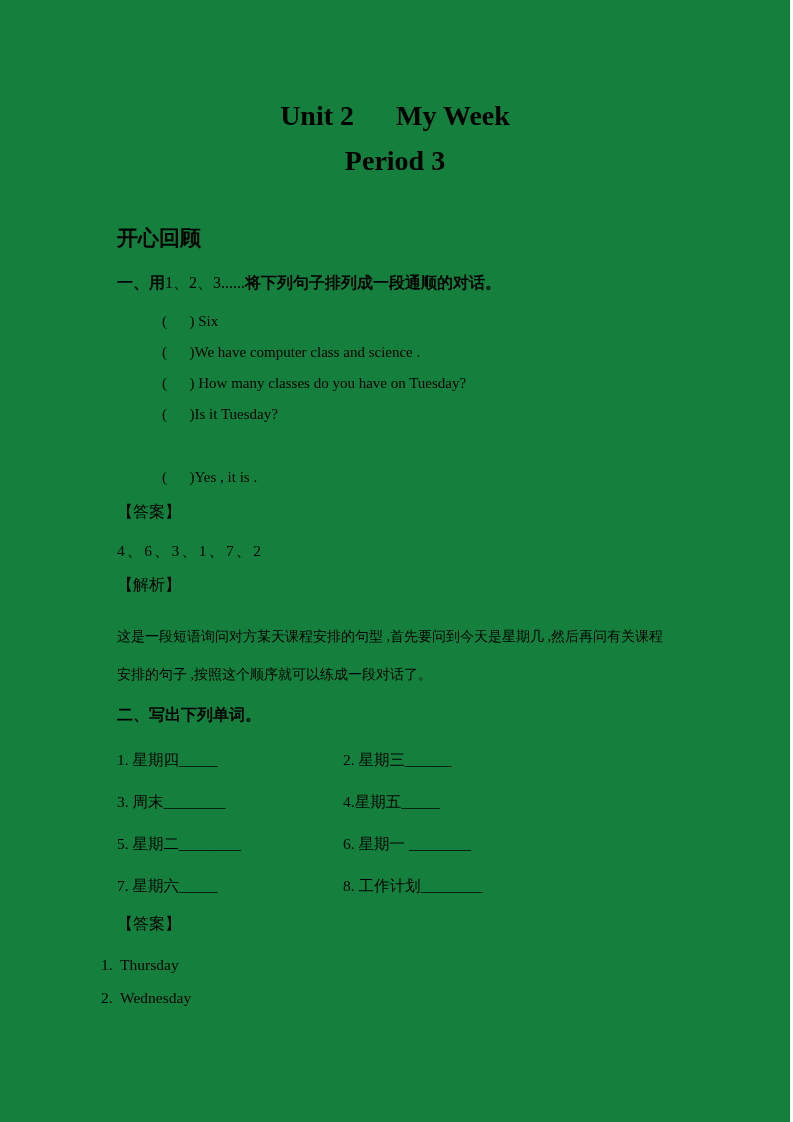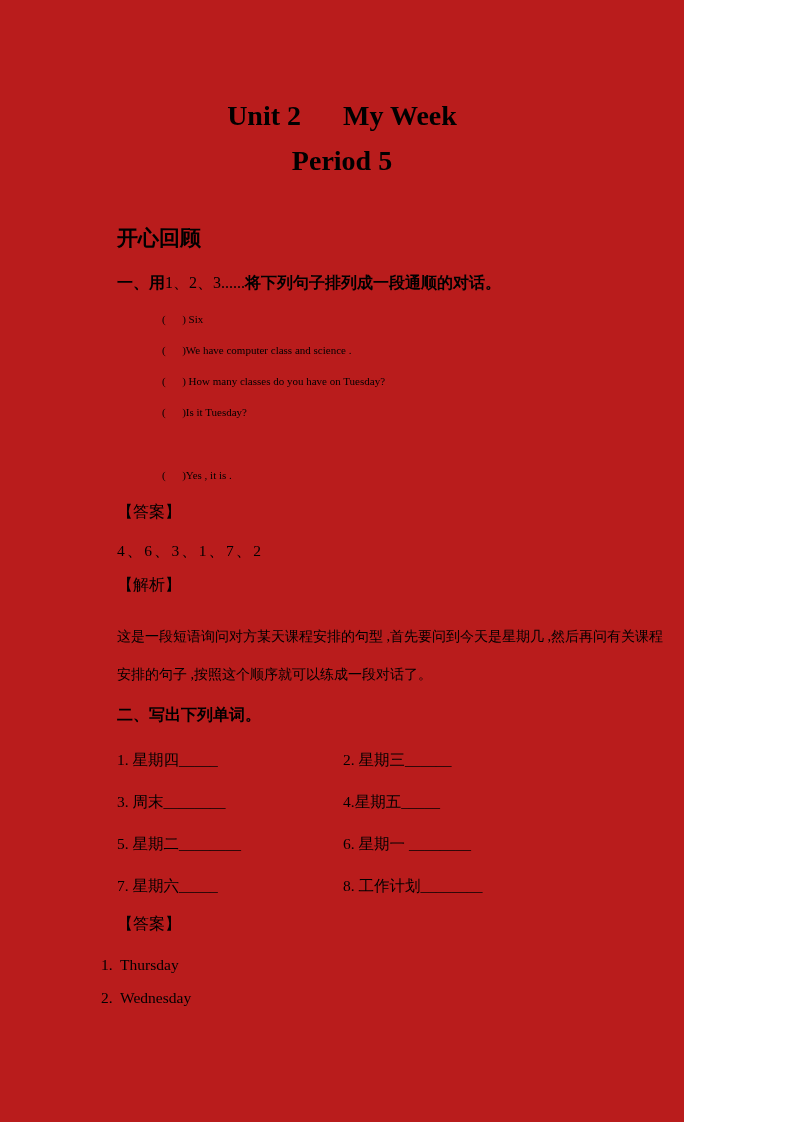--- a/index.html
+++ b/index.html
@@ -2,23 +2,23 @@
 <html><head>
 <meta charset="utf-8">
 <style>
   html, body {
     margin: 0;
     padding: 0;
     background: #ffffff;
   }
   .page {
     position: relative;
-    width: 684px;
+    width: 790px;
     height: 1122px;
-    background: #b91c1c;
+    background: #15803d;
     overflow: hidden;
     color: #000000;
     font-family: "Liberation Serif", serif;
   }
   .abs { position: absolute; white-space: pre; }
 
   .doc-title {
     left: 0; right: 0;
     text-align: center;
     font-family: "Liberation Serif", serif;
@@ -45,21 +45,21 @@
     line-height: 1;
   }
   .sec1 { top: 275px; }
   .sec2 { top: 707px; }
   .section-heading .num-plain {
     font-family: "Liberation Serif", serif;
     font-weight: normal;
   }
 
   .body-line {
-    font-size: 11px;
+    font-size: 15px;
     line-height: 1;
     font-family: "Liberation Serif", serif;
   }
   .dialogue { left: 162px; }
   .d0 { top: 314px; }
   .d1 { top: 345px; }
   .d2 { top: 376px; }
   .d3 { top: 407px; }
   .d4 { top: 439px; }
   .d5 { top: 470px; }
@@ -84,21 +84,21 @@
   .eng { left: 101px; font-size: 15.5px; }
   .e0 { top: 956px; }
   .e1 { top: 989px; }
 </style>
 </head>
 <body>
 
 <div class="page">
 
   <div class="abs doc-title title1">Unit 2      My Week</div>
-  <div class="abs doc-title title2">Period 5</div>
+  <div class="abs doc-title title2">Period 3</div>
 
   <div class="abs review-heading">开心回顾</div>
 
   <div class="abs section-heading sec1"><span>一、用</span><span class="num-plain">1、2、3......</span><span>将下列句子排列成一段通顺的对话。</span></div>
 
   <div class="abs body-line dialogue d0">(      ) Six</div>
   <div class="abs body-line dialogue d1">(      )We have computer class and science .</div>
   <div class="abs body-line dialogue d2">(      ) How many classes do you have on Tuesday?</div>
   <div class="abs body-line dialogue d3">(      )Is it Tuesday?</div>
   <div class="abs body-line dialogue d5">(      )Yes , it is .</div>

